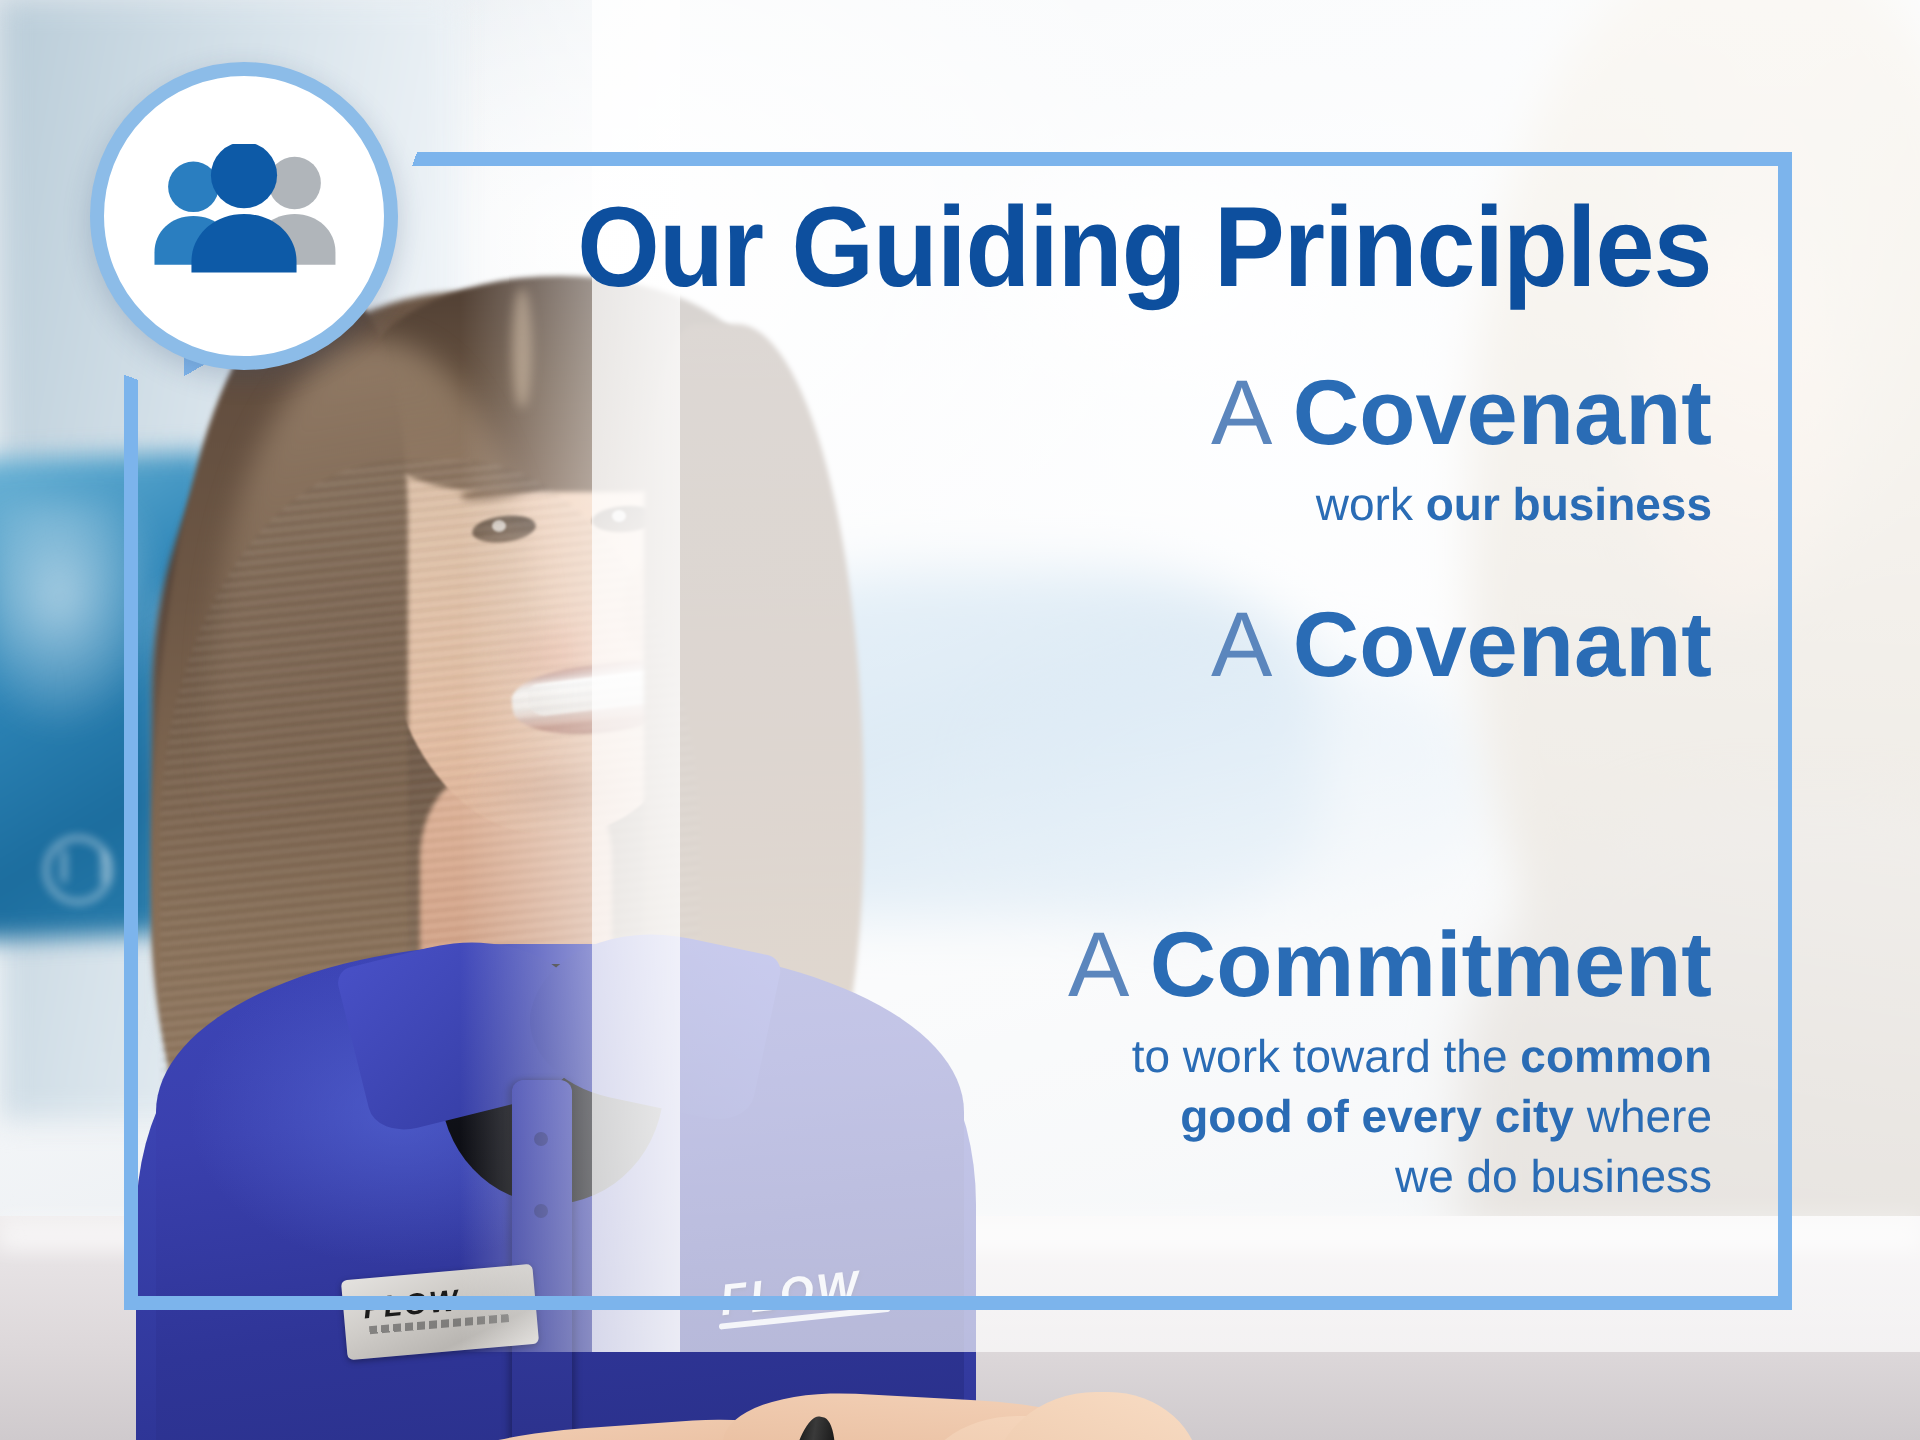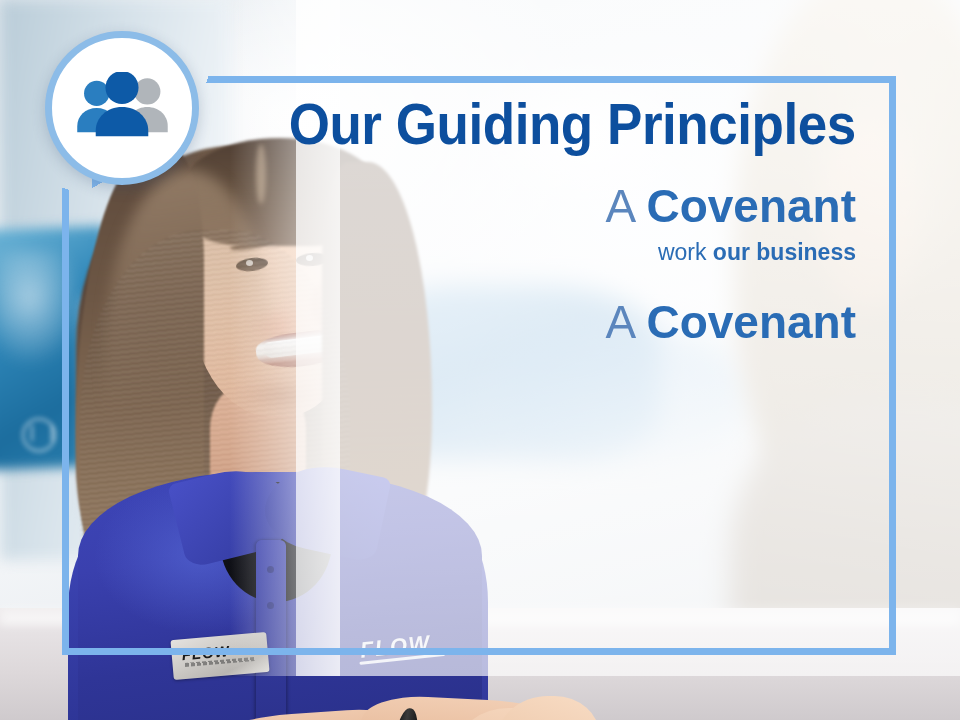--- a/index.html
+++ b/index.html
@@ -511,15 +511,22 @@
       <div class="sub"><span>work </span><b>our business</b></div>
     </div>
 
     <div class="block" id="blk2">
       <div class="headline">
         <span class="art">A</span>
         <span class="word">Covenant</span>
       </div>
     </div>
 
+    <div class="block" id="blk3">
+      <div class="headline">
+        <span class="art">A</span>
+        <span class="word">Commitment</span>
+      </div>
+      <div class="sub"><span>to work toward the </span><b>common</b><br><b>good of every city</b><span> where</span><br><span>we do business</span></div>
+    </div>
 
   </div>
 </div>
 
 </body></html>

